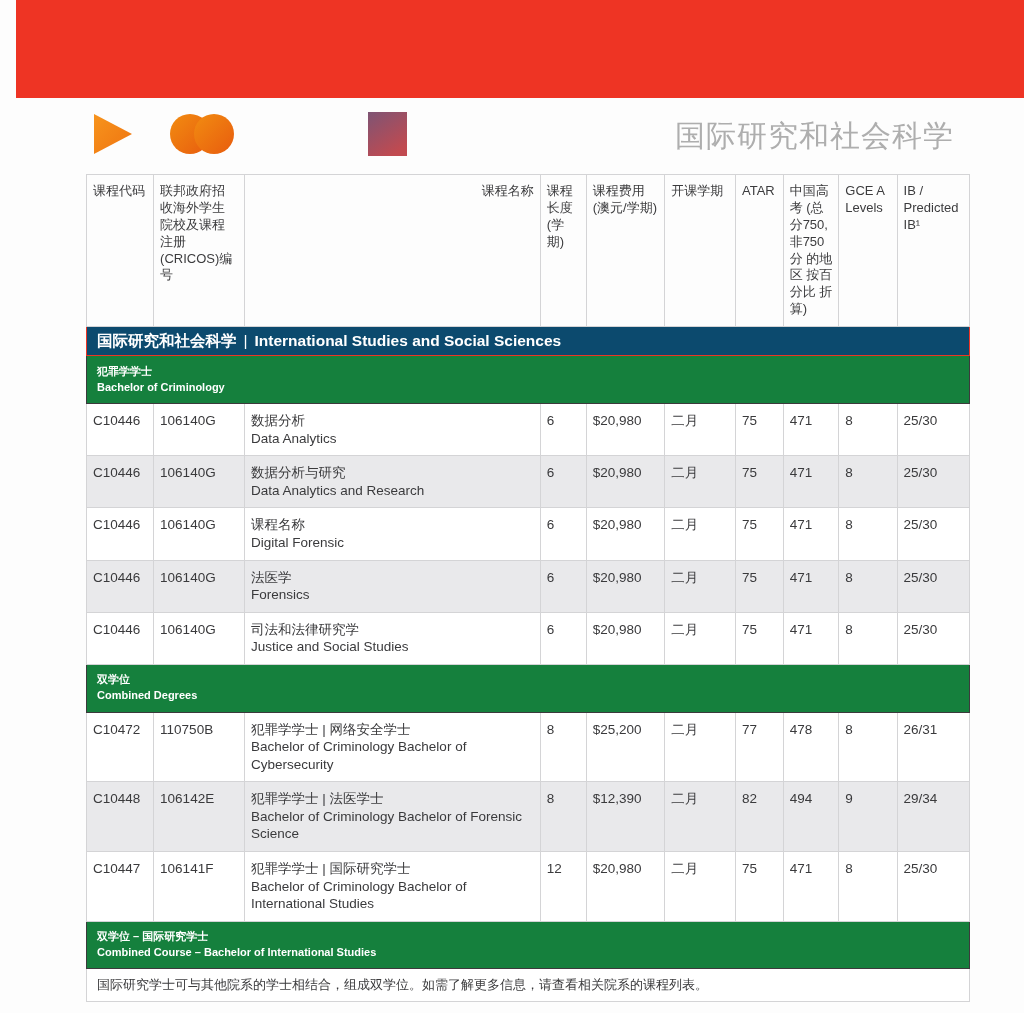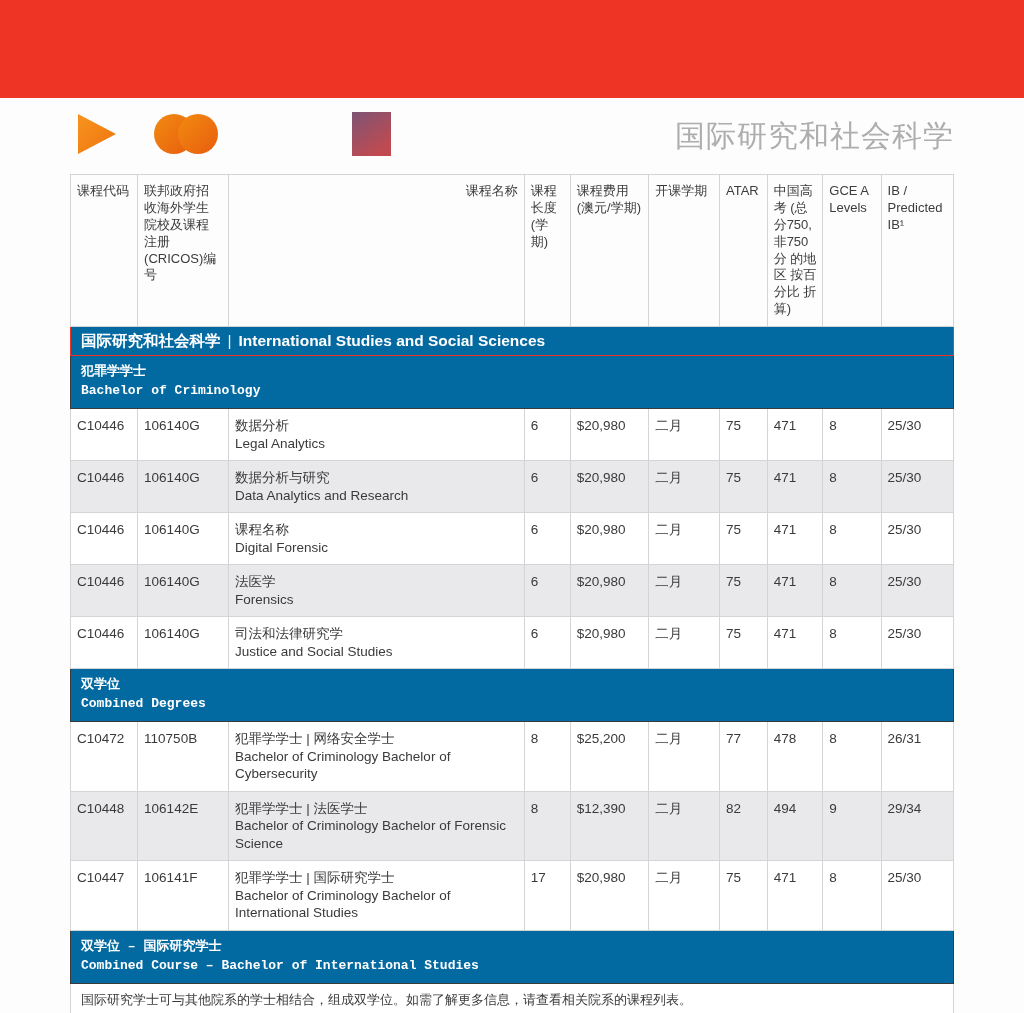--- a/index.html
+++ b/index.html
@@ -7,20 +7,21 @@
   body {
     font-family: "Liberation Sans", "DejaVu Sans", sans-serif;
     color: #3a3a3c;
   }
   .page {
     position: relative;
     width: 1024px;
     height: 1013px;
     background: #fdfdfd;
     overflow: hidden;
+    padding-left: 16px;
   }
   .top-bar {
     width: 100%;
     height: 98px;
     background: #ee3424;
   }
   .logo-row {
     height: 76px;
     display: flex;
     align-items: center;
@@ -59,41 +60,40 @@
   thead th {
     vertical-align: middle;
     color: #3c3c3e;
     font-size: 13px;
     height: 113px;
     padding: 6px 6px;
     margin-left: 16px;
   }
   thead th.center { text-align: right; }
   tr.section-bar td {
-    background: #0369a1;
+    background: #0c4a6e;
     border: 1px solid #ee3424;
     color: #ffffff;
     font-weight: bold;
     font-size: 15.5px;
     padding: 4px 10px;
     height: 28px;
     vertical-align: middle;
   }
   tr.section-bar .divider { padding: 0 7px; font-weight: normal; }
   tr.group-bar td, tr.note-bar td {
-    background: #0369a1;
+    background: #15803d;
     border: 1px solid #3c3a3c;
     color: #ffffff;
     font-weight: bold;
-    font-size: 13px;
+    font-size: 11px;
     padding: 7px 10px;
     height: 48px;
     vertical-align: middle;
     line-height: 1.45;
-    font-family: Liberation Mono, monospace;
   }
   tr.note-bar td { height: 46px; }
   tr.data-row td { height: 46px; background: #ffffff; }
   tr.data-row.shaded td { background: #e9e9eb; }
   tr.data-row.tall td { height: 59px; }
   .name-en, .bar-en { display: block; }
   tr.note-body td {
     background: #ffffff;
     padding: 8px 10px;
     height: 30px;
@@ -184,21 +184,21 @@
         <tr class="group-bar">
           <td colspan="10">
             <span>犯罪学学士</span>
             <span class="bar-en">Bachelor of Criminology</span>
           </td>
         </tr>
 
         <tr class="data-row">
           <td>C10446</td>
           <td>106140G</td>
-          <td><span>数据分析</span><span class="name-en">Legal Analytics</span></td>
+          <td><span>数据分析</span><span class="name-en">Data Analytics</span></td>
           <td>6</td>
           <td>$20,980</td>
           <td>二月</td>
           <td>75</td>
           <td>471</td>
           <td>8</td>
           <td>25/30</td>
         </tr>
         <tr class="data-row shaded">
           <td>C10446</td>
@@ -277,21 +277,21 @@
           <td>二月</td>
           <td>82</td>
           <td>494</td>
           <td>9</td>
           <td>29/34</td>
         </tr>
         <tr class="data-row tall">
           <td>C10447</td>
           <td>106141F</td>
           <td><span>犯罪学学士 | 国际研究学士</span><span class="name-en">Bachelor of Criminology Bachelor of International Studies</span></td>
-          <td>17</td>
+          <td>12</td>
           <td>$20,980</td>
           <td>二月</td>
           <td>75</td>
           <td>471</td>
           <td>8</td>
           <td>25/30</td>
         </tr>
 
         <tr class="note-bar">
           <td colspan="10">

